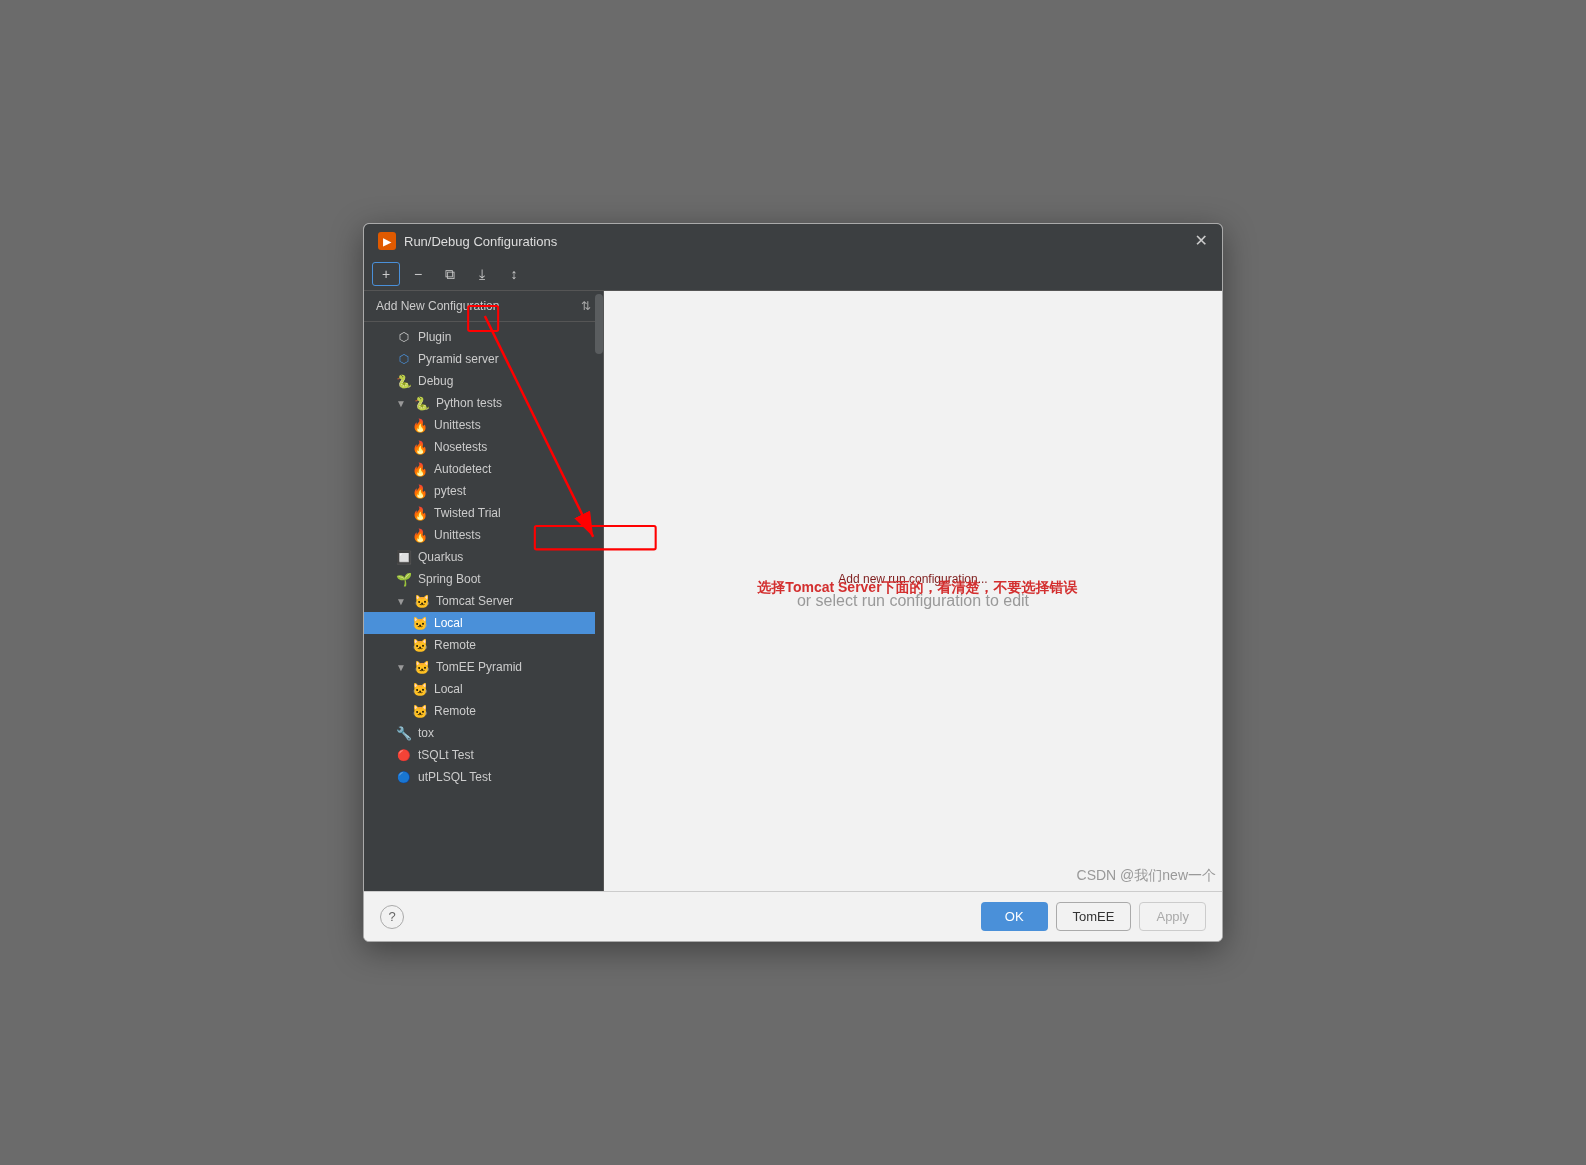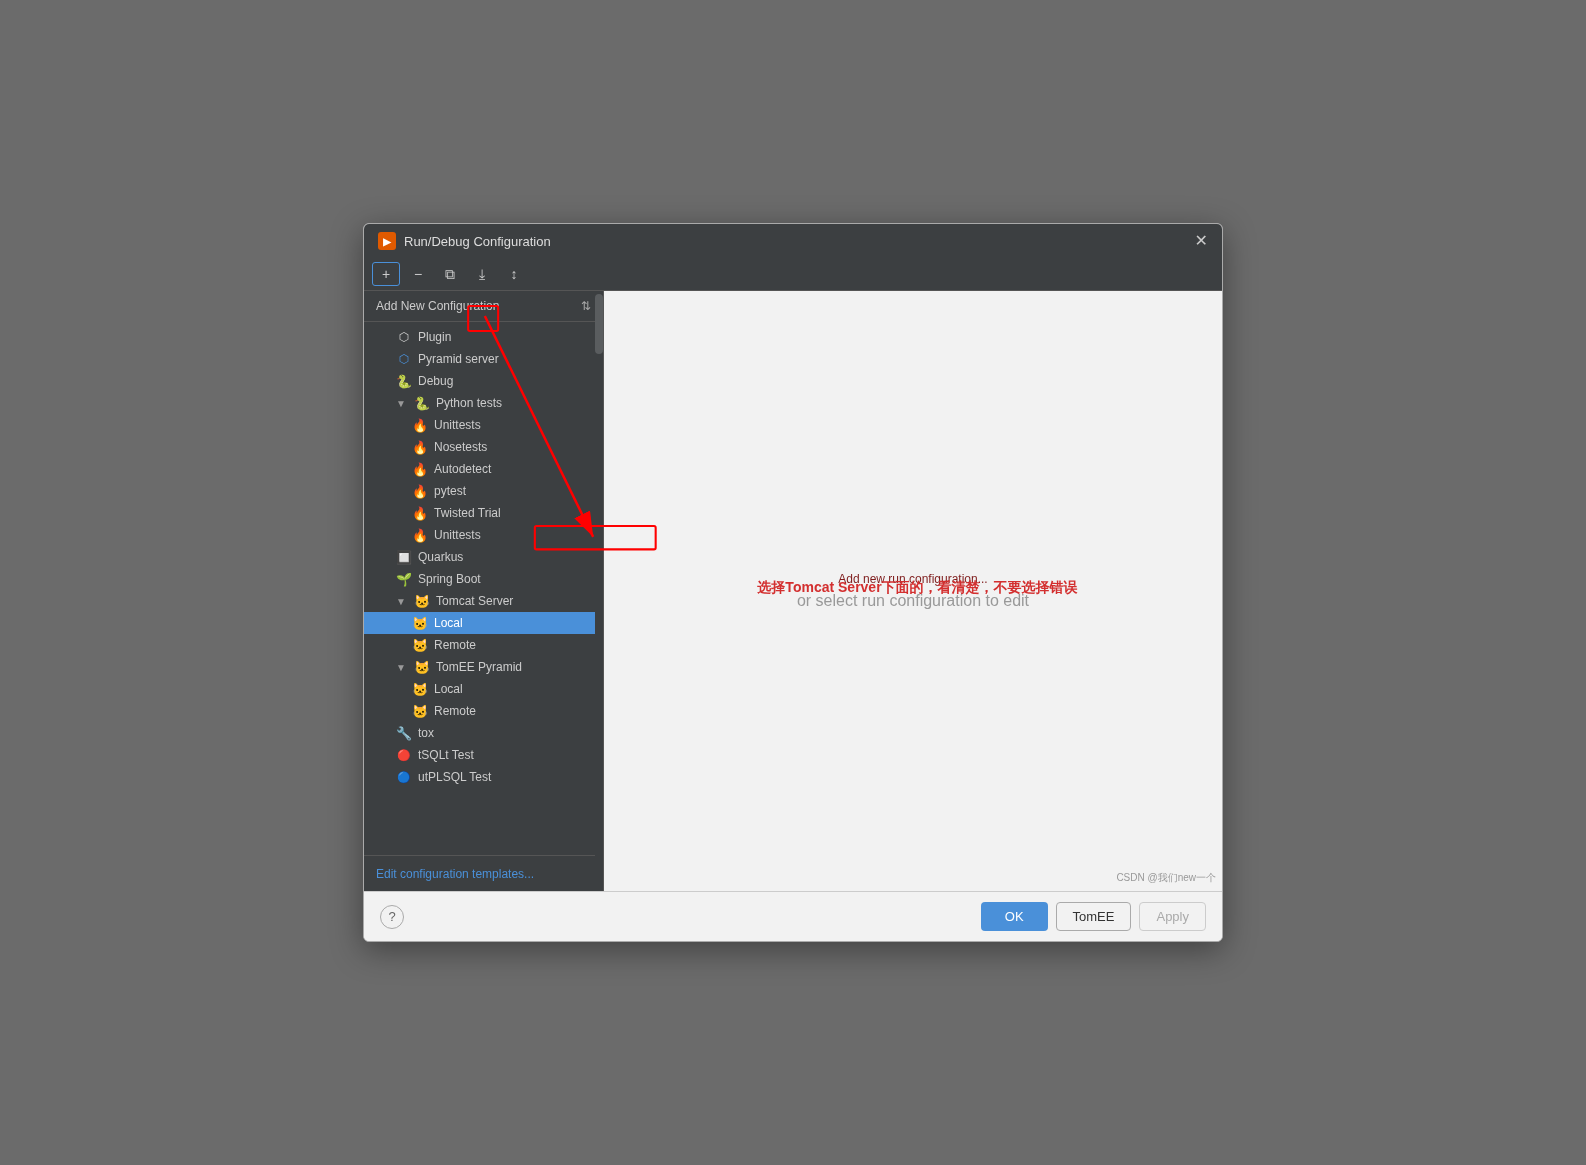--- a/index.html
+++ b/index.html
@@ -226,21 +226,21 @@
       padding: 6px 16px;
       border-radius: 4px;
       cursor: pointer;
       font-size: 13px;
     }
     
     .watermark {
       position: absolute;
       bottom: 6px;
       right: 6px;
-      font-size: 10px;
+      font-size: 14px;
       color: #999;
     }
     
     .arrow-svg {
       position: absolute;
       top: 0; left: 0;
       width: 100%; height: 100%;
       pointer-events: none;
     }
     
@@ -264,21 +264,21 @@
     }
   </style>
 </head>
 <body>
 
 <div class="dialog">
 
   <div class="title-bar">
     <div class="title-bar-left">
       <div class="title-icon">▶</div>
-      <span>Run/Debug Configuration</span>
+      <span>Run/Debug Configurations</span>
     </div>
     <button class="close-btn">✕</button>
   </div>
 
   <div class="toolbar">
     <button class="toolbar-btn active">+</button>
     <button class="toolbar-btn">−</button>
     <button class="toolbar-btn">⧉</button>
     <button class="toolbar-btn">⤓</button>
     <button class="toolbar-btn">↕</button>
@@ -395,23 +395,20 @@
           <span class="tree-icon" style="font-size:11px; color:#d9534f;">🔴</span>
           <span>tSQLt Test</span>
         </div>
 
         <div class="tree-item child">
           <span class="tree-icon" style="font-size:11px;">🔵</span>
           <span>utPLSQL Test</span>
         </div>
       </div>
 
-      <div style="padding:10px 12px; border-top:1px solid #555;">
-        <span class="edit-link">Edit configuration templates...</span>
-      </div>
 
       <div class="scroll-track">
         <div class="scroll-thumb"></div>
       </div>
     </div>
 
     <div class="main-panel">
       <div class="main-content">
         <div class="main-link">Add new run configuration...</div>
         <div class="main-sub">or select run configuration to edit</div>

